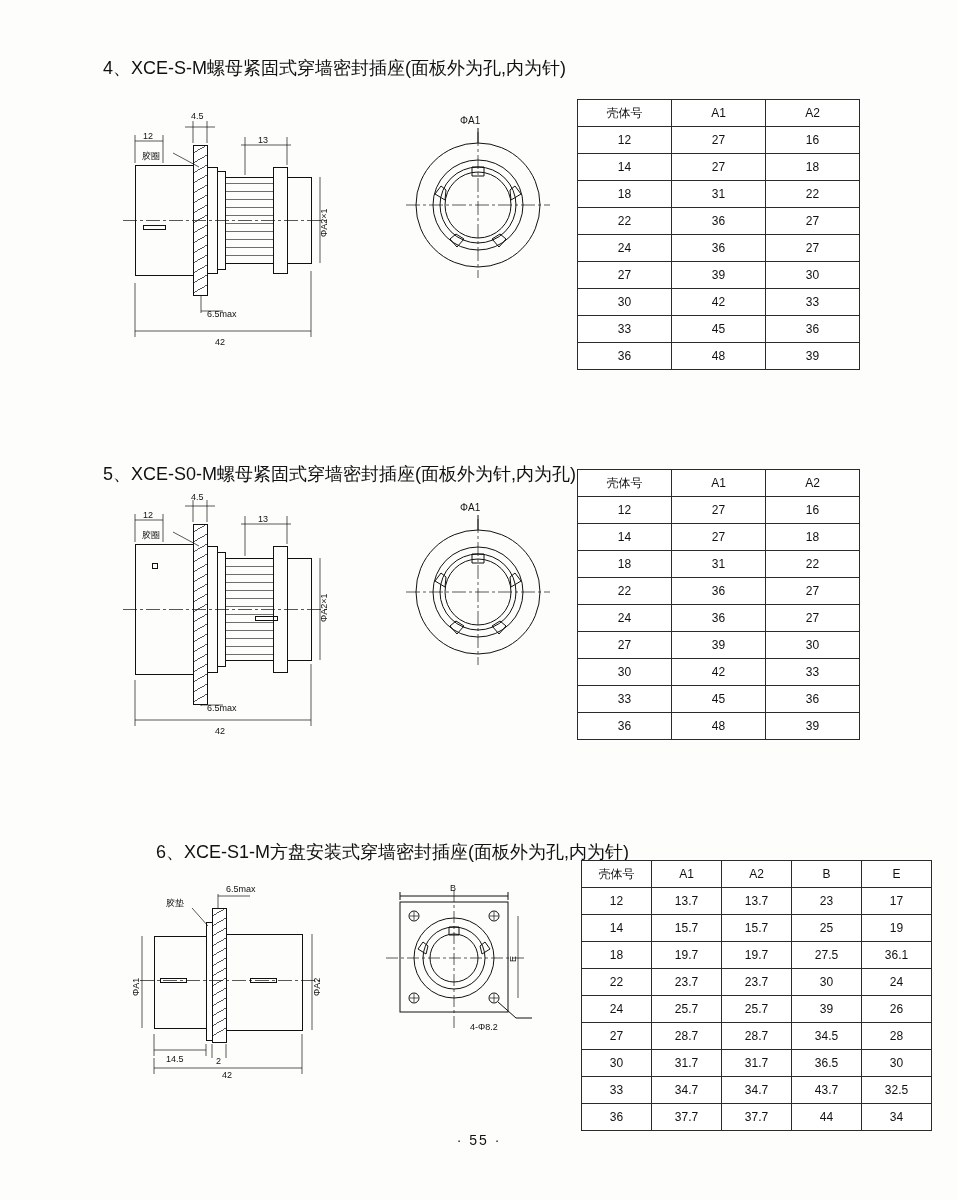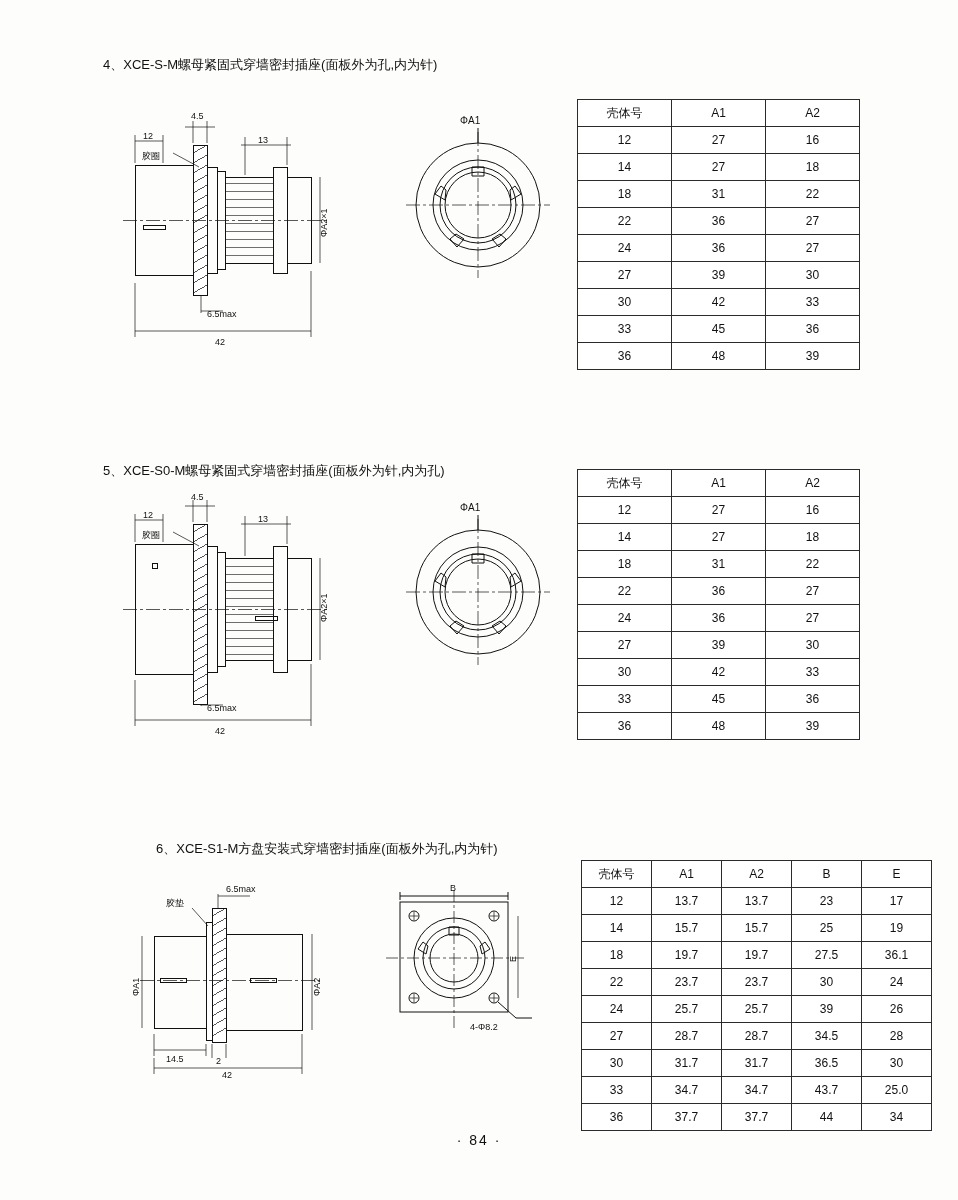--- a/index.html
+++ b/index.html
@@ -17,21 +17,21 @@
     background: #fdfdfb;
     overflow: hidden;
   }
   .section {
     position: absolute;
     left: 0;
     width: 958px;
   }
   .sec-title {
     position: absolute;
-    font-size: 13px;
+    font-size: 18px;
     color: #111;
     letter-spacing: 0px;
     white-space: nowrap;
   }
   
   table.spec {
     position: absolute;
     border-collapse: collapse;
     background: #fff;
   }
@@ -582,28 +582,28 @@
           <td>31.7</td>
           <td>31.7</td>
           <td>36.5</td>
           <td>30</td>
         </tr>
         <tr>
           <td>33</td>
           <td>34.7</td>
           <td>34.7</td>
           <td>43.7</td>
-          <td>25.0</td>
+          <td>32.5</td>
         </tr>
         <tr>
           <td>36</td>
           <td>37.7</td>
           <td>37.7</td>
           <td>44</td>
           <td>34</td>
         </tr>
       </tbody>
     </table>
   </div>
 
-  <div class="pagenum" style="top:1132px;">· 84 ·</div>
+  <div class="pagenum" style="top:1132px;">· 55 ·</div>
 
 </div>
 
 </body></html>

